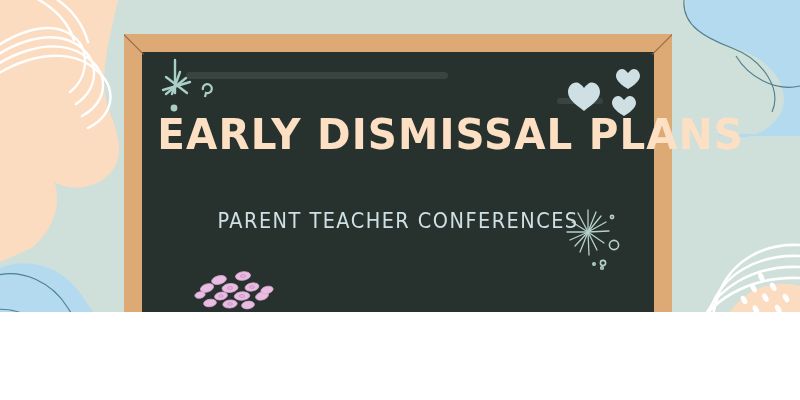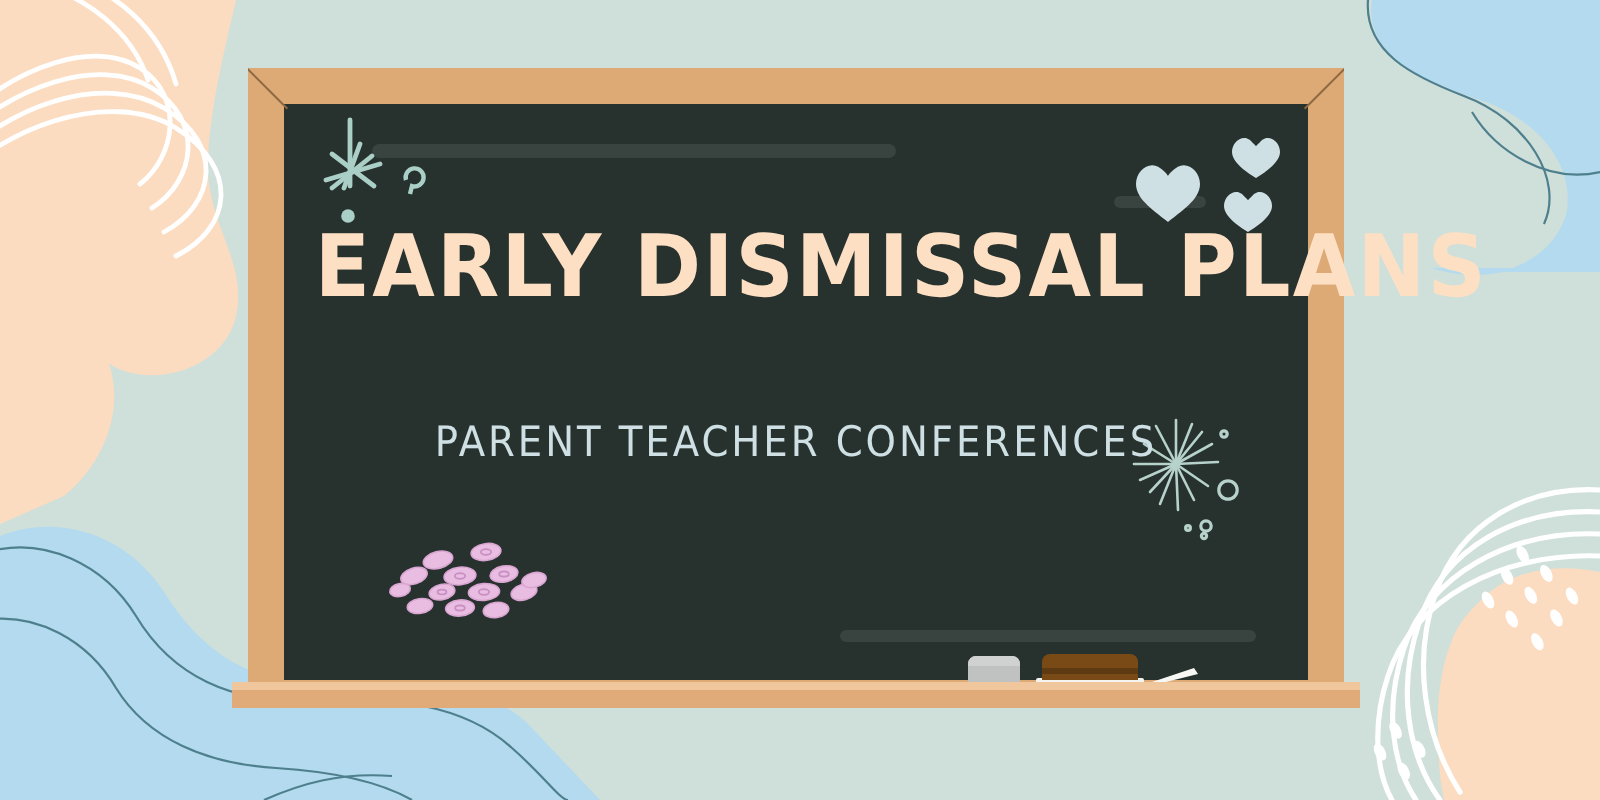--- a/index.html
+++ b/index.html
@@ -6,21 +6,21 @@
     margin: 0;
     padding: 0;
     background: #ffffff;
   }
   body {
     font-family: "Liberation Sans", sans-serif;
   }
   #poster {
     position: relative;
     width: 800px;
-    height: 400px;
+    height: 312px;
     overflow: hidden;
     background: #cfdfda;
   }
   .layer {
     position: absolute;
     inset: 0;
     width: 800px;
     height: 400px;
   }
   

